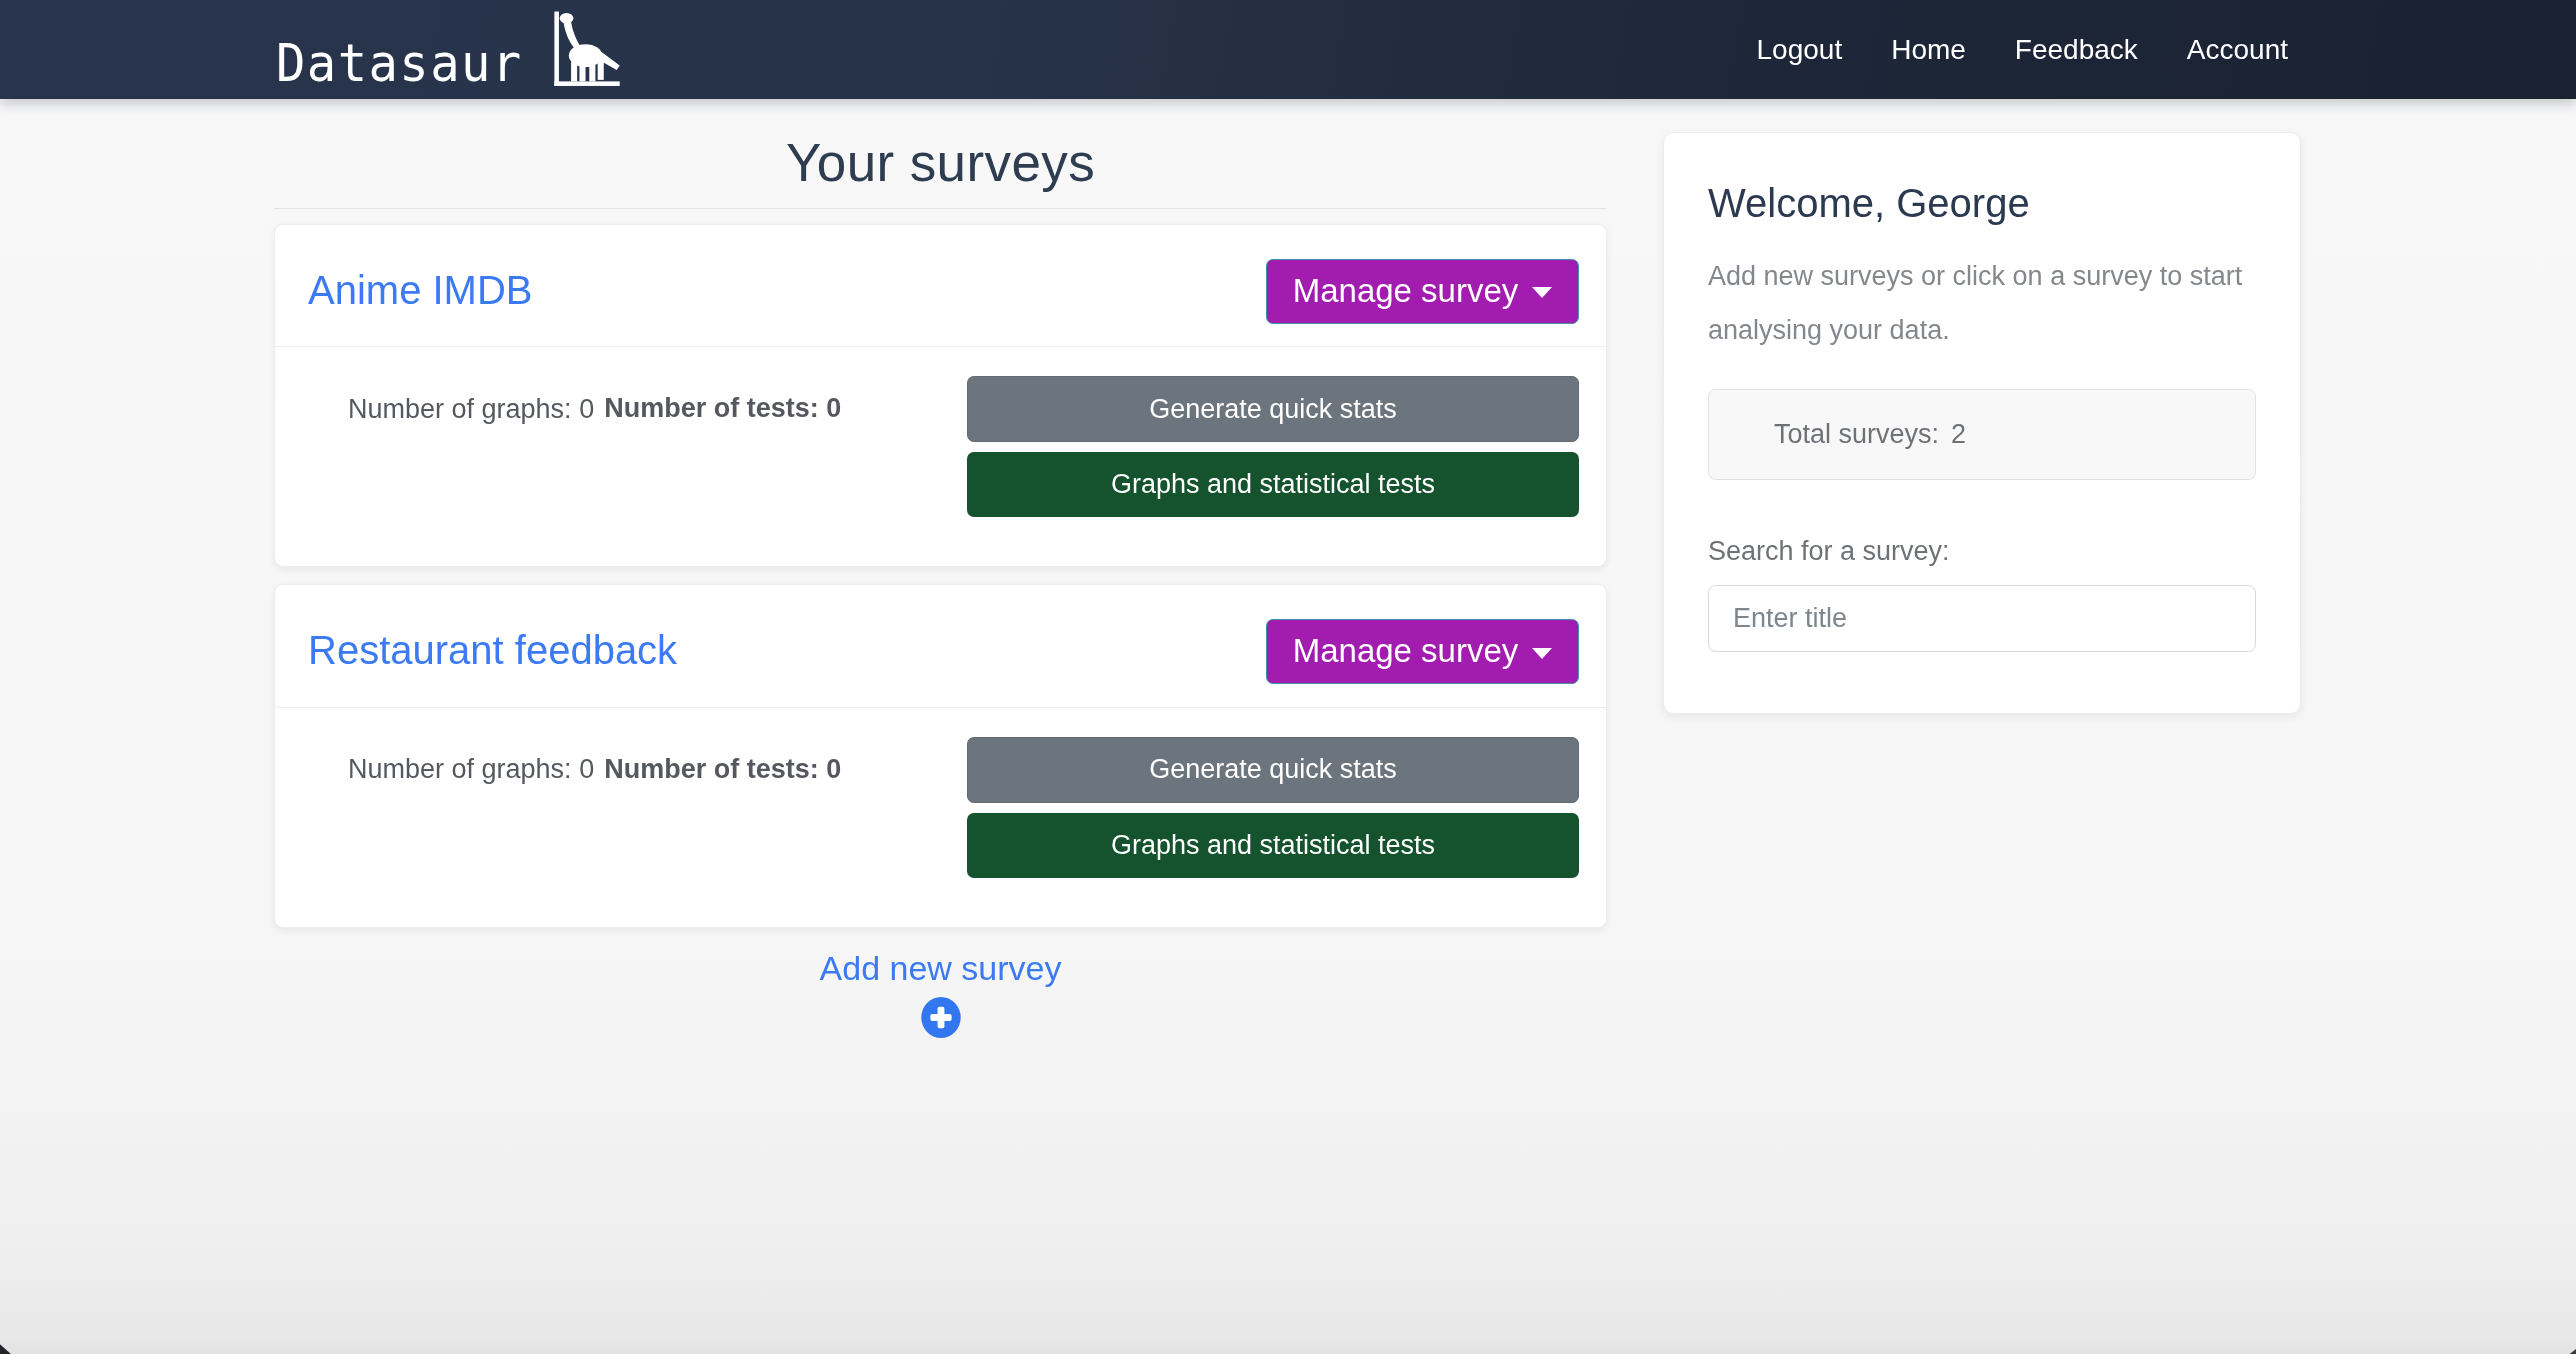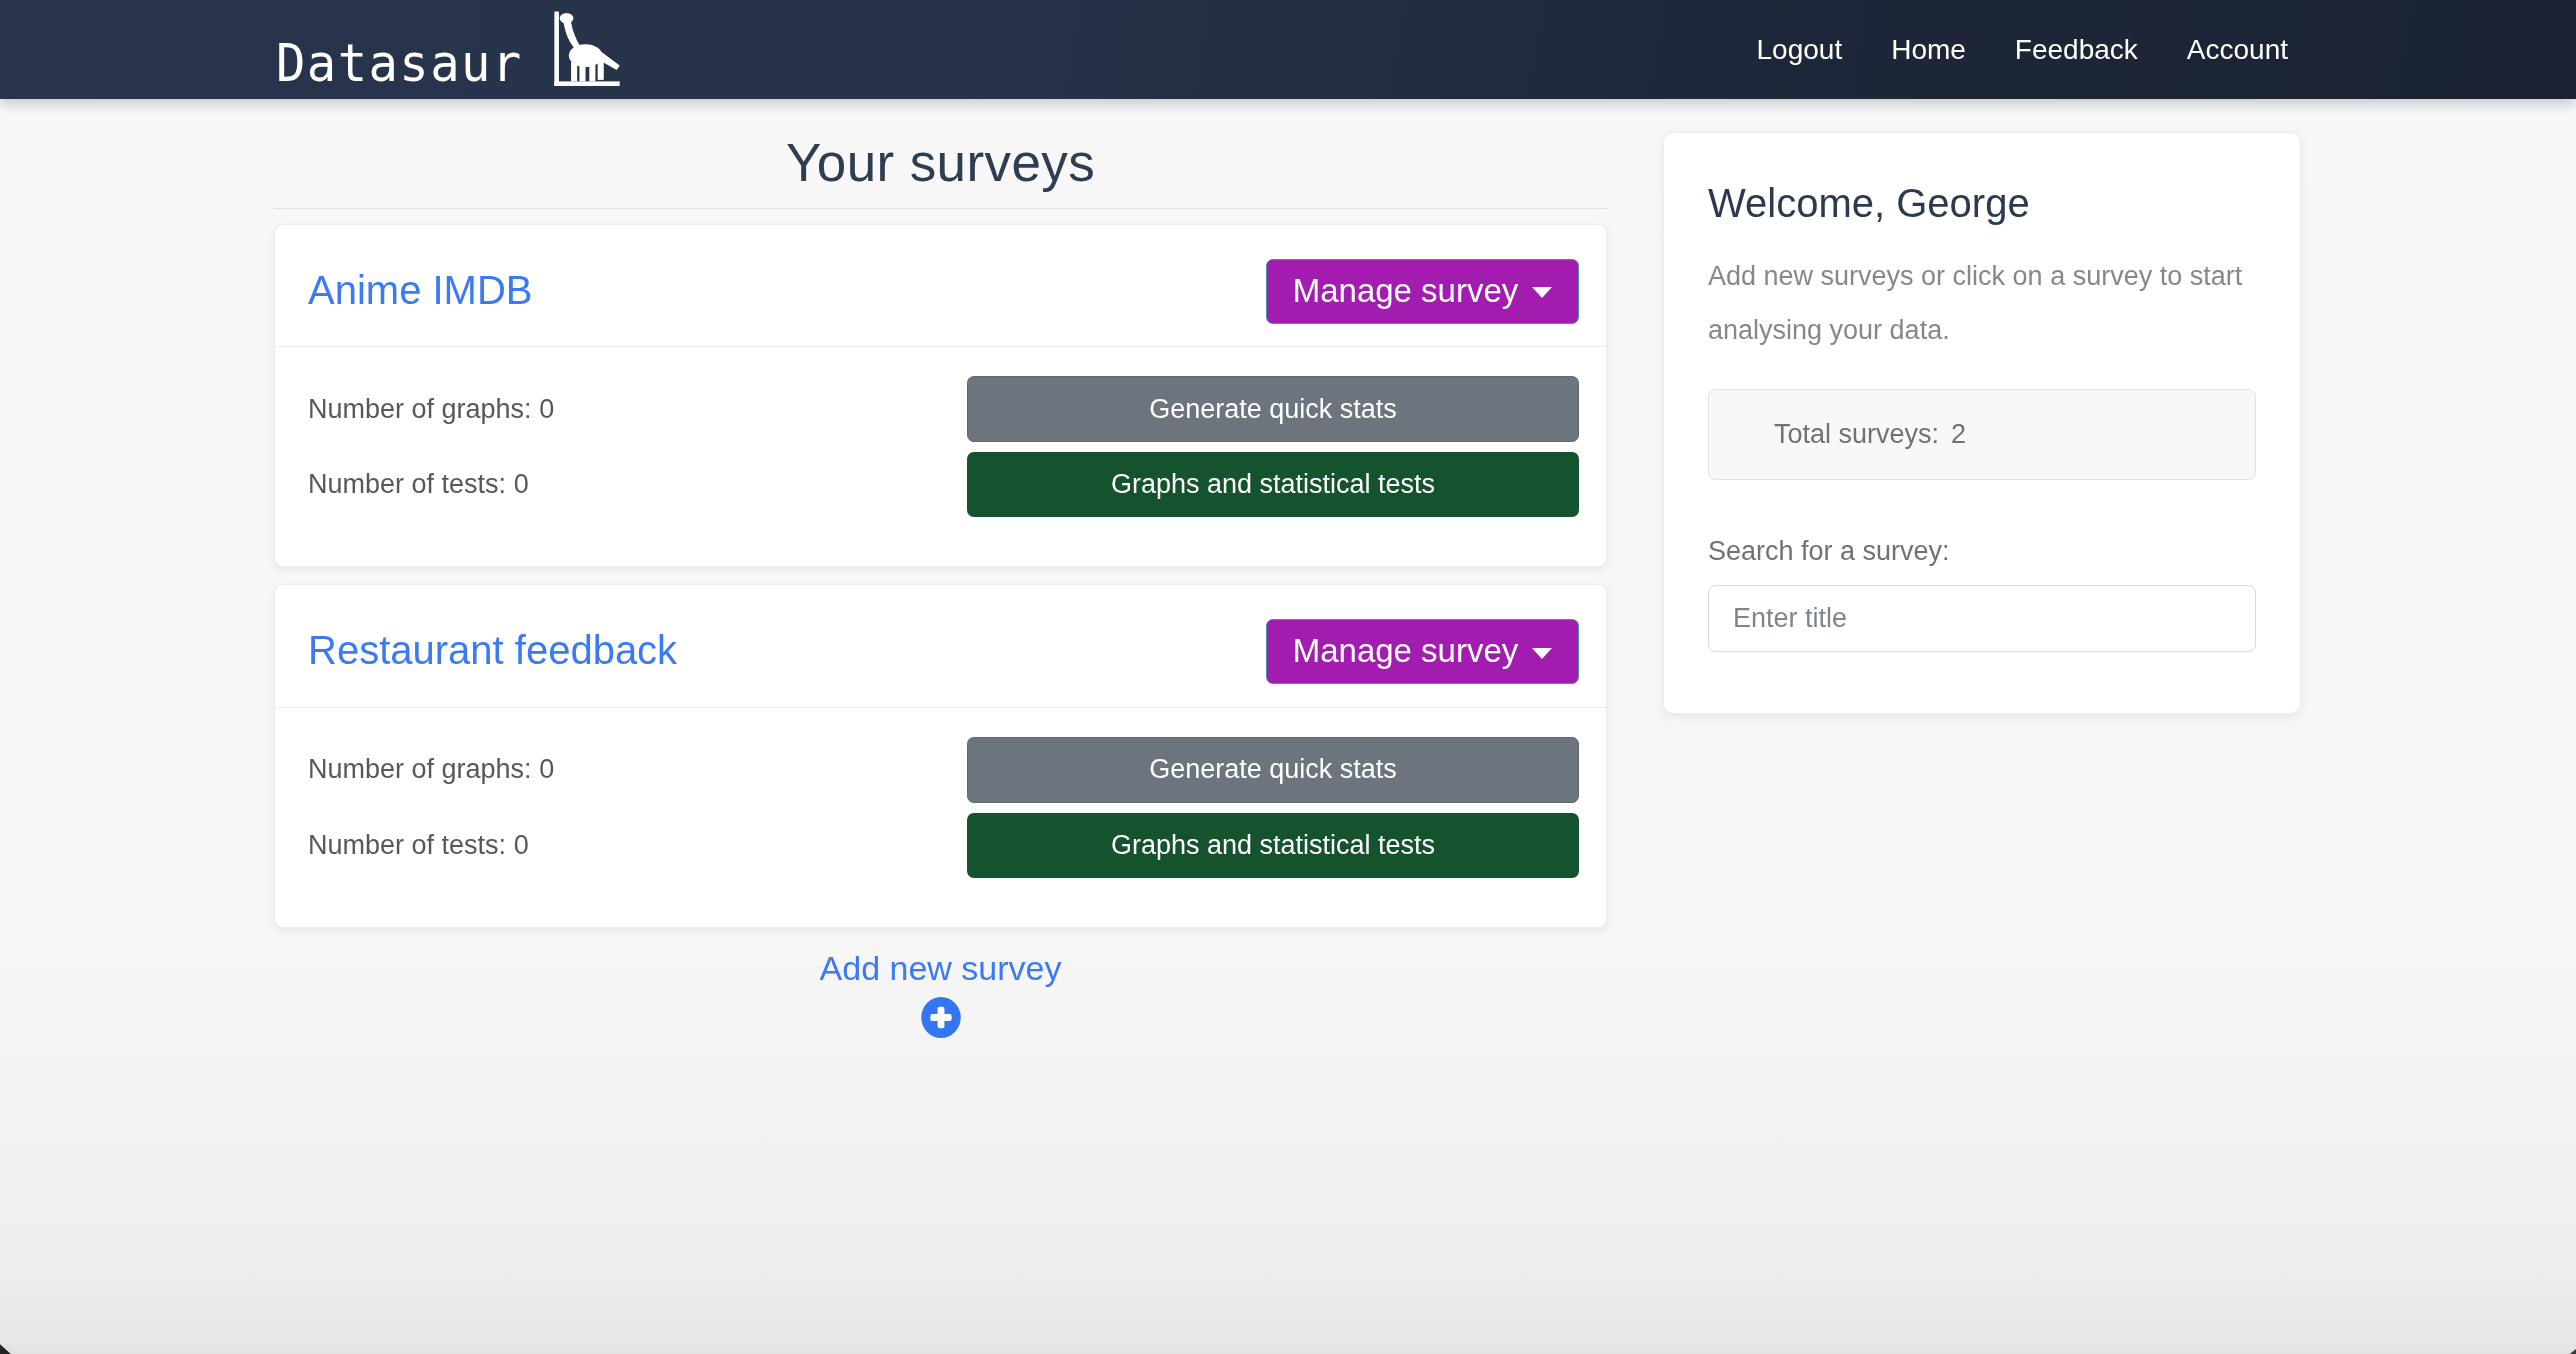--- a/index.html
+++ b/index.html
@@ -67,23 +67,23 @@
   }
   .caret-down {
     width:0; height:0;
     border-left:10px solid transparent; border-right:10px solid transparent;
     border-top:11.4px solid #ffffff; margin-top:3.8px;
   }
   .card-body {
     padding:29px 27px 49px 33px;
     display:flex; justify-content:space-between;
   }
-  .stats-col { display:flex; flex-direction:column; gap:10px; }
+  .stats-col { display:flex; flex-direction:row; gap:10px;margin-left:40px; }
   .stat-row { height:66px; display:flex; align-items:center; gap:7.6px; font-size:27px; color:#55595f; }
-  .stat-row.second { height:65px; }
+  .stat-row.second { height:65px;font-weight:bold; }
   .actions-col { display:flex; flex-direction:column; gap:10px; width:612px; }
   .btn {
     width:100%; border-radius:6.9px; color:#ffffff; font-size:27px;
     display:flex; align-items:center; justify-content:center; cursor:pointer;
     font-family:"Liberation Sans", sans-serif; border:none;
   }
   .btn-gray { height:66px; background:#6c757d; border:0.8px solid #62696f; }
   .btn-blue { height:65px; background:#14532d; }
 
   .add-survey-block { text-align:center; margin-top:21px; }

